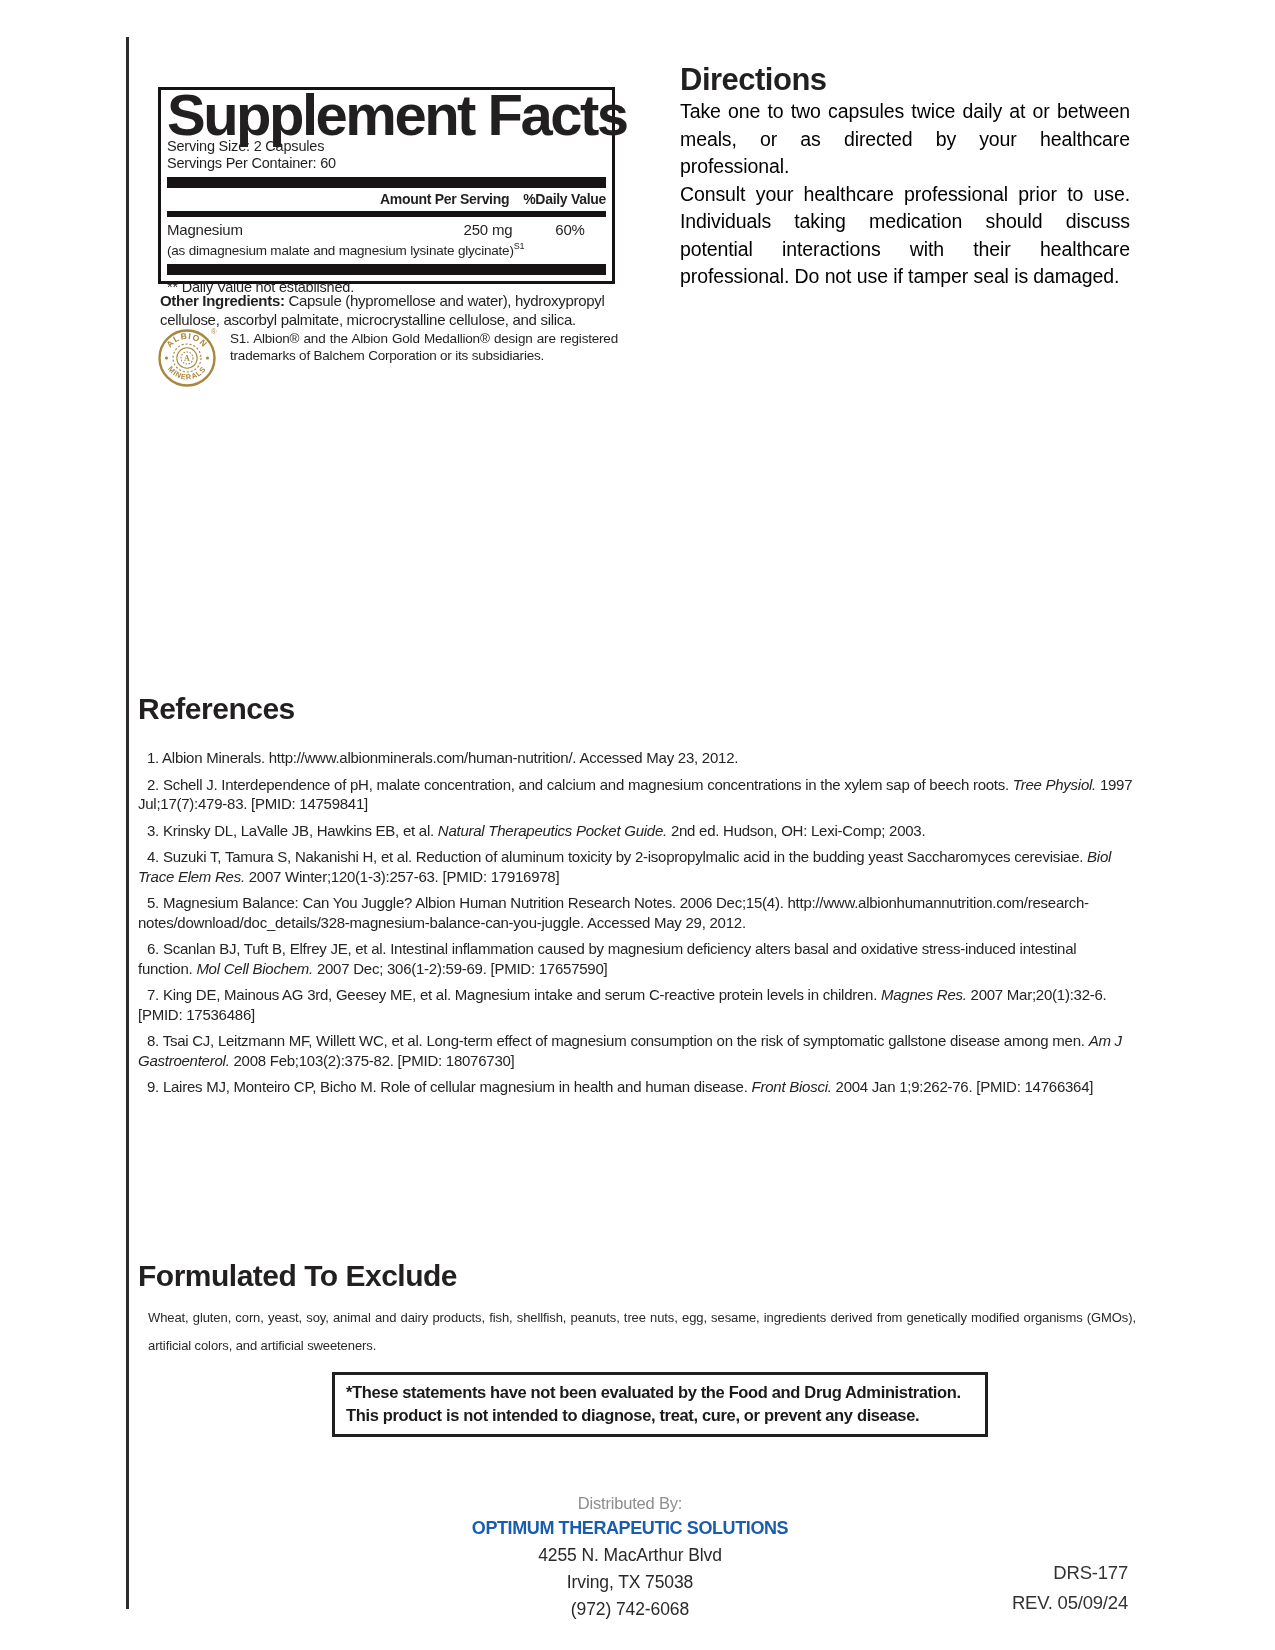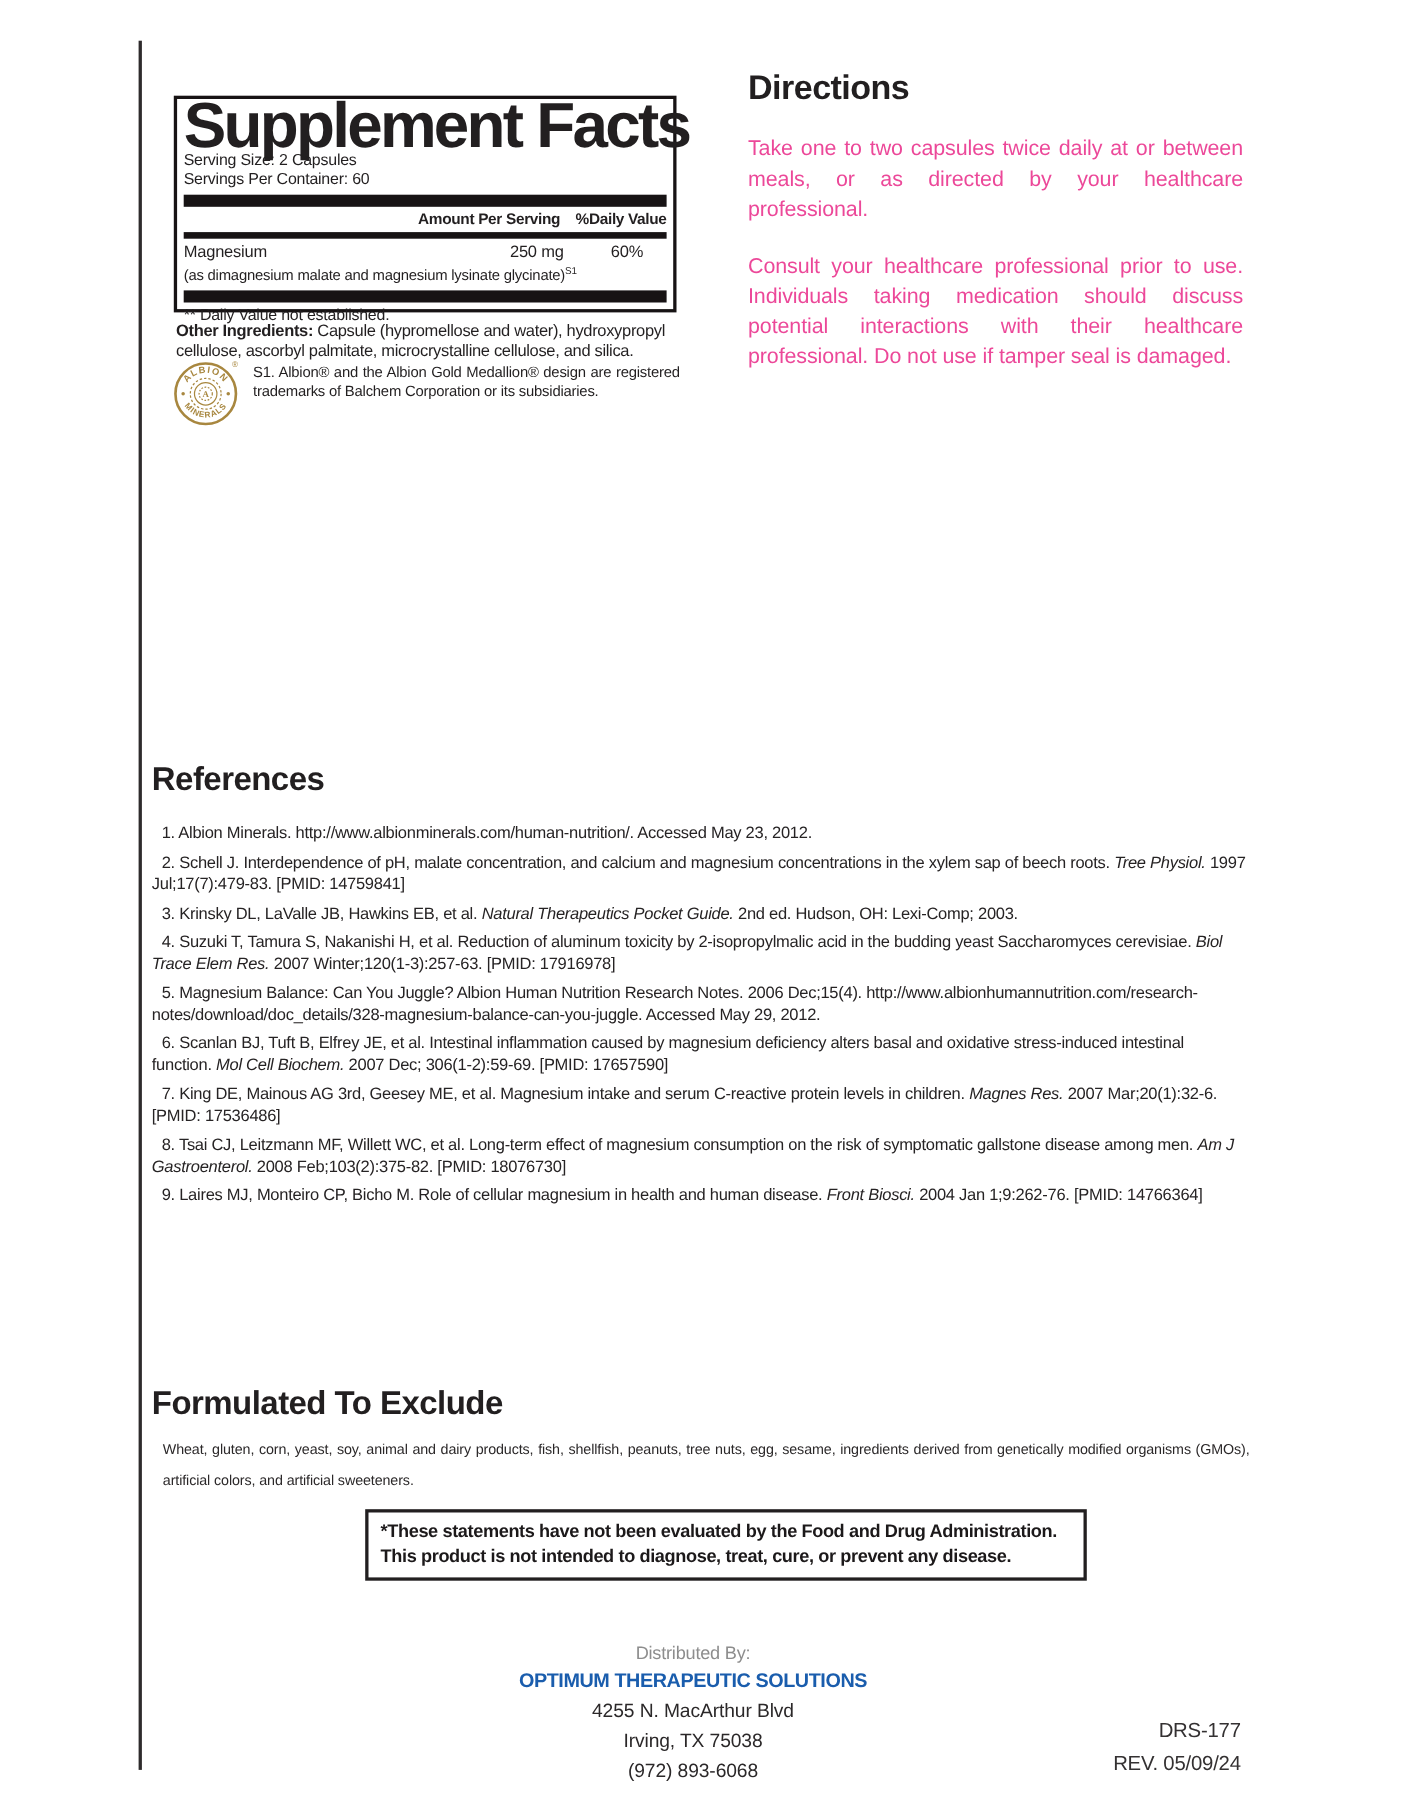--- a/index.html
+++ b/index.html
@@ -62,22 +62,22 @@
   .albion-note .logo-wrap { position: relative; width: 60px; flex: 0 0 60px; }
   .albion-note .note-text {
     font-size: 13.5px; line-height: 17px; letter-spacing: -0.2px;
     text-align: justify; padding-top: 4px;
   }
 
   
   .directions { position: absolute; left: 680px; top: 62px; width: 450px; }
   .directions h2 { font-size: 31px; letter-spacing: -0.5px; }
   .directions p {
-    margin-top: 24px; font-size: 19.5px; line-height: 27.5px;
-    text-align: justify; color: #ec4899; letter-spacing: -0.1px;
+    font-size: 19.5px; line-height: 27.5px;
+    text-align: justify; color: #000000; letter-spacing: -0.1px;
   }
 
   
   .references { position: absolute; left: 138px; top: 692px; width: 996px; }
   .references h2 { font-size: 30px; letter-spacing: -0.5px; }
   .ref-list { margin-top: 22px; }
   .ref {
     font-size: 15px; line-height: 19.5px; letter-spacing: -0.25px;
     margin-bottom: 7px; text-indent: 9px; overflow-wrap: anywhere;
     color: #262324;
@@ -205,21 +205,21 @@
   <div class="disclaimer">
     <div>*These statements have not been evaluated by the Food and Drug Administration.</div>
     <div>This product is not intended to diagnose, treat, cure, or prevent any disease.</div>
   </div>
 
   <div class="distributor">
     <div class="dist-label">Distributed By:</div>
     <div class="dist-name" style="color: rgb(26, 93, 173);">OPTIMUM THERAPEUTIC SOLUTIONS</div>
     <div class="dist-line">4255 N. MacArthur Blvd</div>
     <div class="dist-line">Irving, TX 75038</div>
-    <div class="dist-line">(972) 893-6068</div>
+    <div class="dist-line">(972) 742-6068</div>
   </div>
 
   <div class="docnum">
     <div>DRS-177</div>
     <div class="rev">REV. 05/09/24</div>
   </div>
 
 </div>
 
 </body></html>

